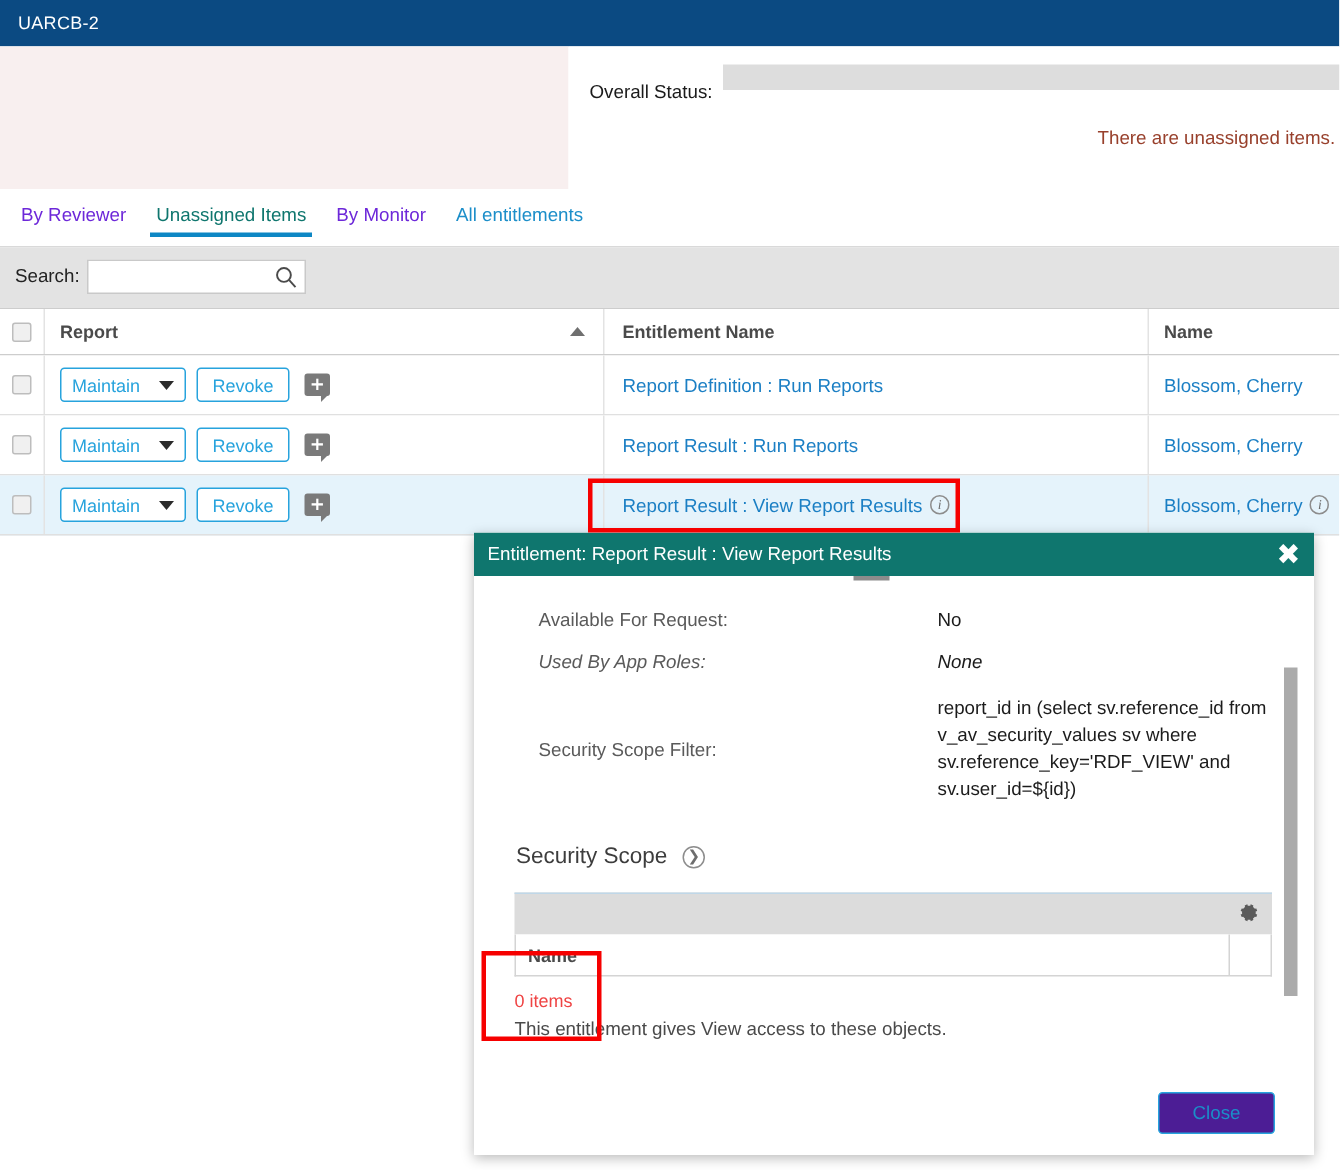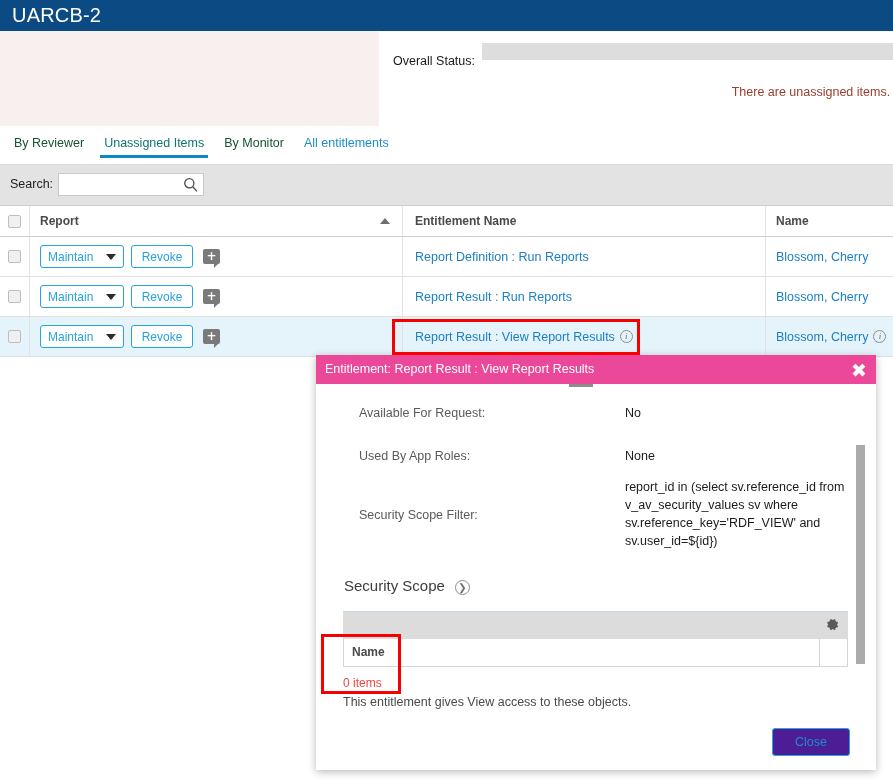--- a/index.html
+++ b/index.html
@@ -10,21 +10,21 @@
     background: #ffffff;
     overflow: hidden;
   }
   #root { position: relative; width: 893px; height: 780px; overflow: hidden; background:#fff; }
 
   
   .titlebar {
     position: absolute; left: 0; top: 0; width: 893px; height: 31px;
     background: #0b4a82;
     color: #ffffff;
-    font-size: 20px;
+    font-size: 12px;
     line-height: 31px;
     padding-left: 12px;
     letter-spacing: .2px;
   }
 
   
   .summary-band {
     position: absolute; left: 0; top: 31px; width: 893px; height: 95px;
     background: #ffffff;
   }
@@ -54,21 +54,21 @@
 
   
   .tabbar {
     position: absolute; left: 0; top: 126px; width: 893px; height: 39px;
     background: #ffffff;
     border-bottom: 1px solid #d9d9d9;
   }
   .tabs { position: absolute; left: 4px; top: 0; display: flex; align-items: flex-start; }
   .tab {
     font-size: 12.5px;
-    color: #14532d;
+    color: #6d28d9;
     padding: 10px 10px 8px 10px;
     cursor: pointer;
     white-space: nowrap;
     position: relative;
   }
   .tab.active { color: #0f766e; }
   .tab.active:after {
     content: ""; position: absolute; left: 6px; right: 6px; bottom: 0; height: 3px; background: #0e87c4;
   }
   .tab.link { color: #1b8ec9; }
@@ -174,21 +174,21 @@
 
   
   .modal {
     position: absolute; left: 316px; top: 355px; width: 560px; height: 415px;
     background: #ffffff;
     box-shadow: 0 2px 8px rgba(0,0,0,.28);
     z-index: 40;
     overflow: hidden;
   }
   .modal-title {
-    height: 29px; background: #ec4899; color: #fff;
+    height: 29px; background: #0f766e; color: #fff;
     font-size: 12.5px; line-height: 29px; padding-left: 9px;
     position: relative;
   }
   .modal-close {
     position: absolute; right: 9px; top: 2px;
     color: #fff; font-size: 19px; font-family: "DejaVu Sans", sans-serif;
     cursor: pointer; line-height: 26px; font-weight: bold;
   }
   .modal-body {
     position: absolute; left: 0; top: 29px; right: 0; bottom: 54px;
@@ -375,21 +375,21 @@
     </div>
 
     <div class="modal-body">
       <div class="clipped-top"></div>
 
       <div class="field-row" style="margin-top:22px;">
         <div class="field-label">Available For Request:</div>
         <div class="field-value">No</div>
       </div>
 
-      <div class="field-row" style="margin-top:29px;">
+      <div class="field-row" style="margin-top:14px;font-style:italic;">
         <div class="field-label">Used By App Roles:</div>
         <div class="field-value">None</div>
       </div>
 
       <div class="field-row" style="margin-top:15px;">
         <div class="field-label" style="padding-top:30px;">Security Scope Filter:</div>
         <div class="field-value mono-wrap">report_id in (select sv.reference_id from v_av_security_values sv where sv.reference_key='RDF_VIEW' and sv.user_id=${id})</div>
       </div>
 
       <div class="section-head" style="margin-top:27px;">

